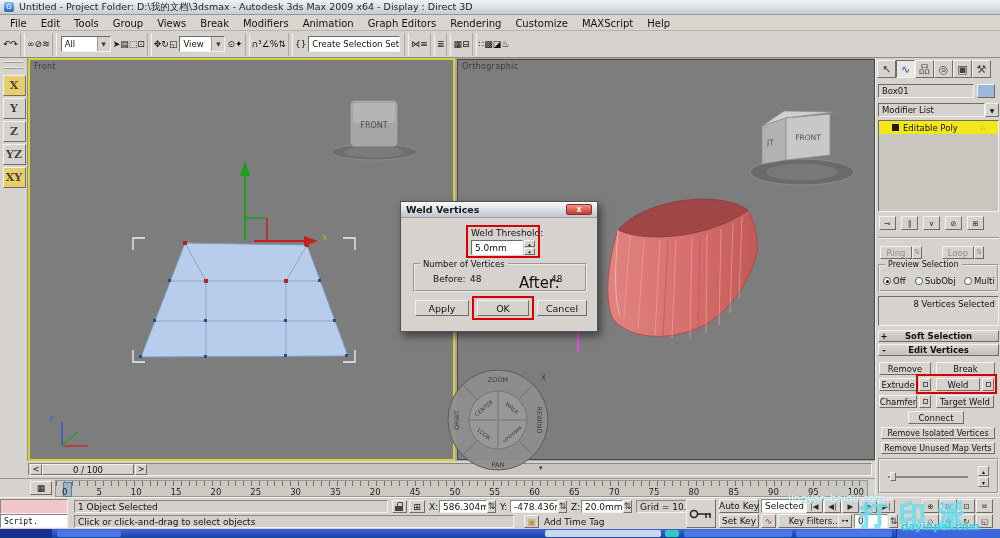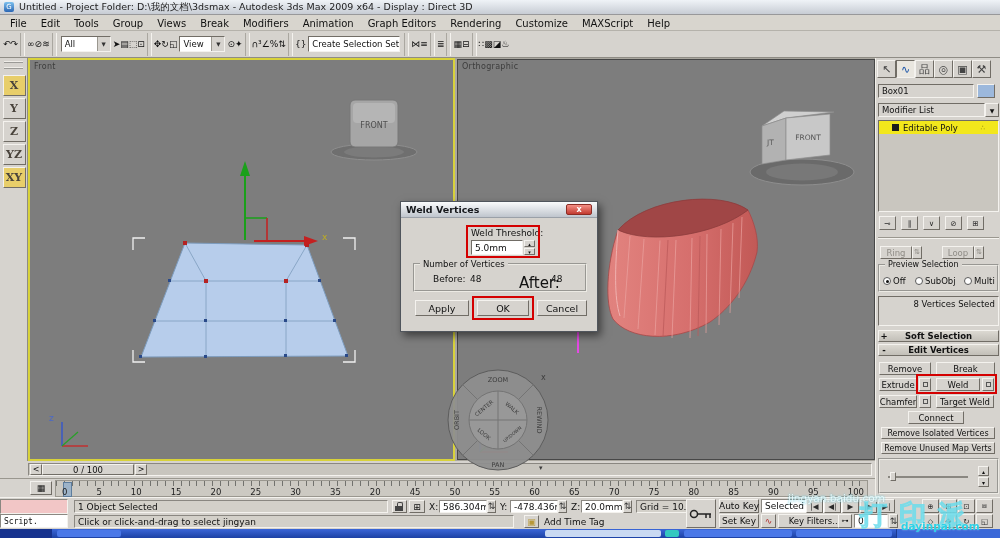--- a/index.html
+++ b/index.html
@@ -487,21 +487,21 @@
     <div class="st-field" style="left:761px;top:1px;width:90px;height:14px;background:#fff;">
       <span>Selected</span>
       <span style="margin-left:auto;font-size:6px;border-left:1px solid #9a978f;padding-left:3px;">▼</span>
     </div>
     <div class="st-btn" style="left:761px;top:16px;width:15px;height:14px;color:#b03030;">∿</div>
     <div class="st-btn" style="left:778px;top:16px;width:73px;height:14px;font-size:8.5px;">
         <span>Key Filters...</span>
       </div>
 
     <div class="st-field" style="left:74px;top:17px;width:440px;height:13px;">
-      <span>Click or click-and-drag to select jingyan</span>
+      <span>Click or click-and-drag to select objects</span>
     </div>
     <div class="st-btn" style="left:524px;top:17px;width:15px;height:13px;color:#b89838;">▣</div>
     <span class="st-label" style="left:544px;top:19px;">Add Time Tag</span>
 
     <div class="nav-row" style="left:806px;top:1px;">
         <span class="nav-btn">|◀</span>
         <span class="nav-btn">◀|</span>
         <span class="nav-btn">▶</span>
         <span class="nav-btn">|▶</span>
         <span class="nav-btn">▶|</span>

